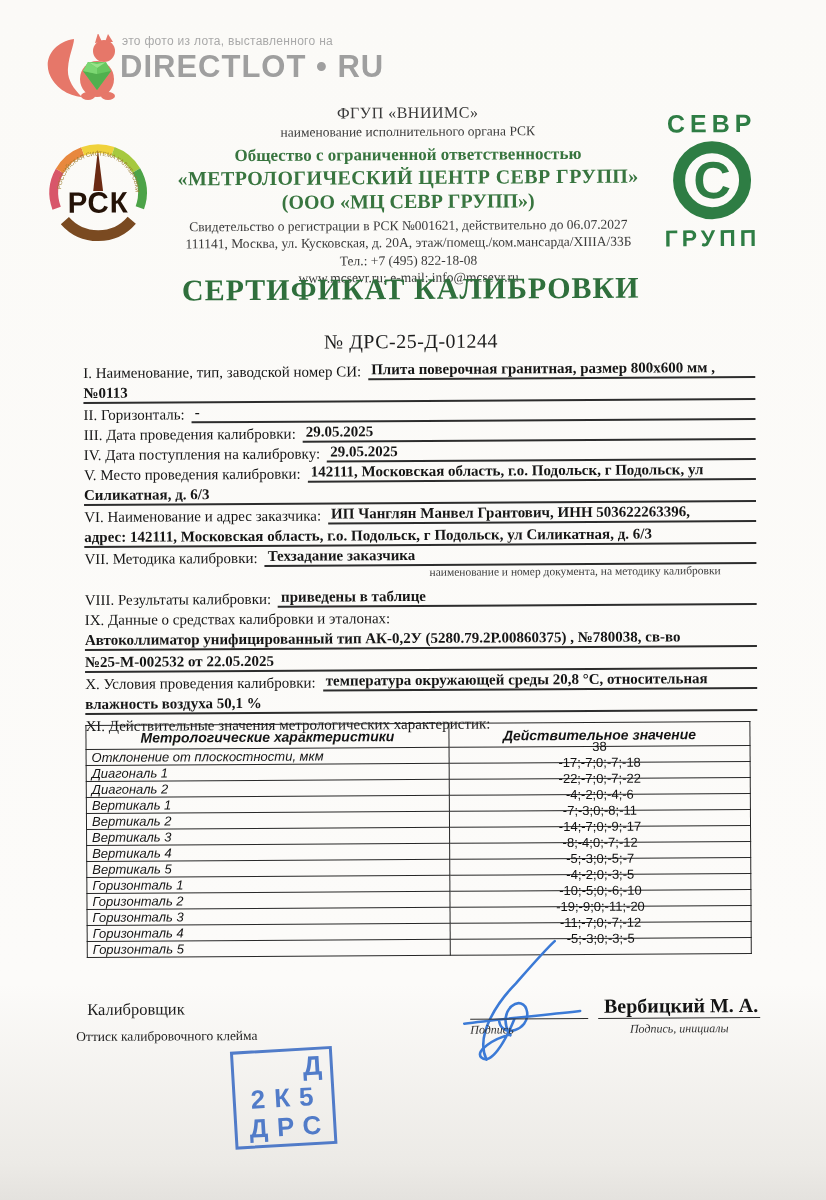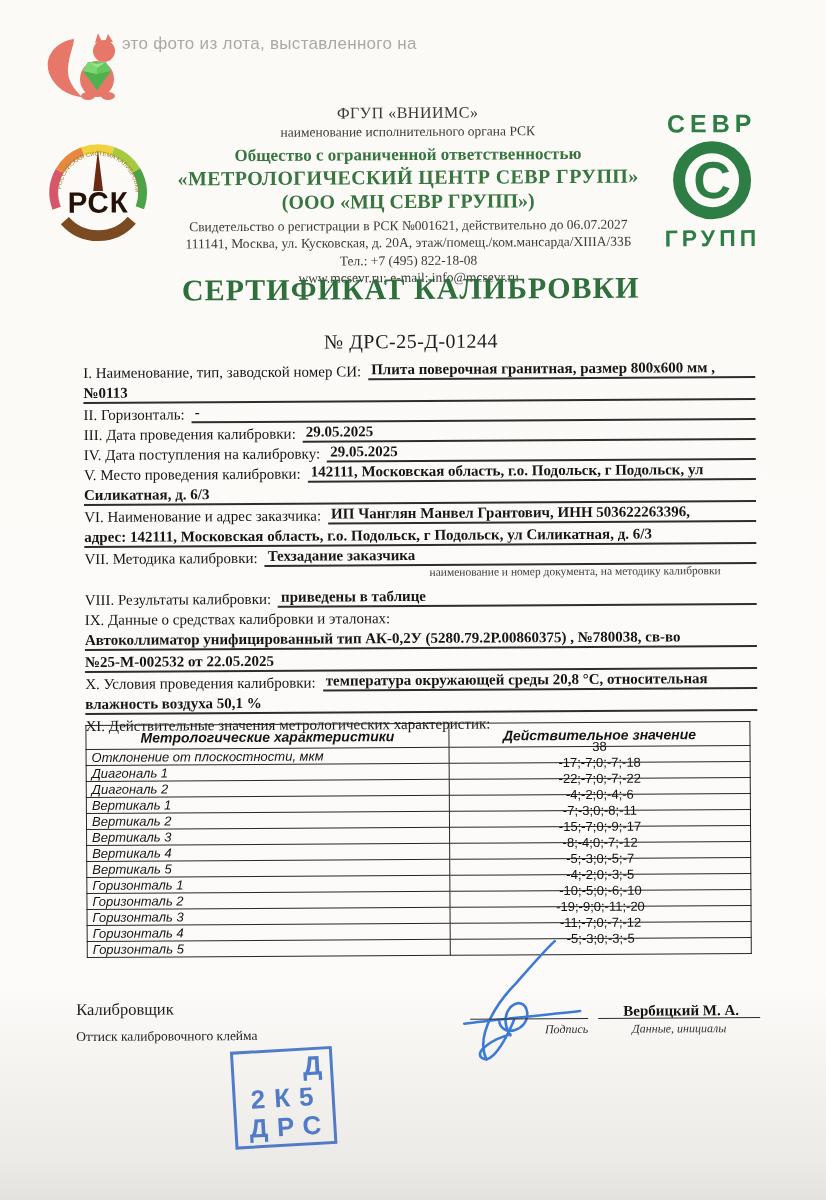--- a/index.html
+++ b/index.html
@@ -13,21 +13,21 @@
   .page{
     position:relative;width:826px;height:1200px;
     background:linear-gradient(180deg,#fbfaf7 0%,#fcfbf9 82%,#eceae6 97%,#e4e2de 100%);
     overflow:hidden;
   }
   .sheet{position:absolute;inset:0;transform:rotate(-0.35deg);transform-origin:50% 55%;}
 
   
   .wm-squirrel{position:absolute;left:40px;top:34px;width:112px;height:68px;opacity:.9;}
   .wm-line1{position:absolute;left:122px;top:34px;font-family:"Liberation Sans",sans-serif;
-    font-size:17px;color:#a9a9a9;letter-spacing:.3px;}
+    font-size:12px;color:#a9a9a9;letter-spacing:.3px;}
   .wm-brand{position:absolute;left:120px;top:49px;font-family:"Liberation Sans",sans-serif;
     font-size:31px;font-weight:bold;color:#9f9f9f;letter-spacing:1px;}
 
   
   .hdr{position:absolute;left:128px;top:104px;width:566px;text-align:center;color:#3a3a3a;}
   .hdr .t1{font-size:16px;letter-spacing:.5px;}
   .hdr .t2{font-size:13.5px;margin-top:2px;}
   .green{color:#38753f;}
   .hdr .c1{font-size:17px;font-weight:bold;margin-top:5px;}
   .hdr .c2{font-size:20px;font-weight:bold;margin-top:1px;letter-spacing:.4px;}
@@ -59,27 +59,27 @@
   .cal-table{position:absolute;left:85px;top:723px;border-collapse:collapse;
     font-family:"Liberation Sans",sans-serif;color:#141414;}
   .cal-table th,.cal-table td{border:1.6px solid #272727;padding:0 5px;overflow:visible;}
   .cal-table th{height:23px;font-size:14px;font-style:italic;text-align:center;}
   .cal-table td{height:14px;font-size:13px;}
   td.tname{font-style:italic;width:352px;}
   td.tval{width:290px;text-align:center;font-style:normal;}
   td.tval span{position:relative;top:-8px;display:inline-block;}
 
   
-  .sig-calibrator{position:absolute;left:74px;top:998px;font-size:16.5px;color:#1d1d1d;}
+  .sig-calibrator{position:absolute;left:85px;top:998px;font-size:16.5px;color:#1d1d1d;}
   .sig-stamp-label{position:absolute;left:74px;top:1027px;font-size:13.5px;color:#1d1d1d;}
   .sig-line{position:absolute;left:468px;top:1019px;width:118px;border-bottom:1.6px solid #2d2d2d;}
-  .sig-caption{position:absolute;left:468px;top:1023px;width:118px;text-align:right;
+  .sig-caption{position:absolute;left:468px;top:1023px;width:118px;text-align:left;
     font-size:12px;font-style:italic;color:#333;}
   .sig-name{position:absolute;left:600px;top:996px;width:158px;text-align:center;
-    font-size:15px;font-weight:bold;color:#141414;margin-top:8px;}
+    font-size:20px;font-weight:bold;color:#141414;}
   .sig-name-line{position:absolute;left:596px;top:1019px;width:162px;border-bottom:1.6px solid #2d2d2d;}
   .sig-name-caption{position:absolute;left:596px;top:1023px;width:162px;text-align:center;
     font-size:12px;font-style:italic;color:#333;}
   .sig-scrawl{position:absolute;left:450px;top:938px;width:150px;height:135px;}
 
   
   .stamp{position:absolute;left:230px;top:1048px;width:102px;height:98px;
     border:3px solid #4472c6;transform:rotate(-3deg);color:#4472c6;
     font-family:"Liberation Sans",sans-serif;font-weight:bold;opacity:.92;
     display:flex;flex-direction:column;justify-content:space-between;
@@ -100,20 +100,21 @@
     <polygon points="55,9 58,-1 62,8" fill="#e4695a"></polygon>
     <polygon points="68,0 73,8 65,8" fill="#e4695a"></polygon>
     <ellipse cx="48" cy="62" rx="7" ry="4" fill="#e4695a"></ellipse>
     <ellipse cx="68" cy="62" rx="7" ry="4" fill="#e4695a"></ellipse>
     <polygon points="48,28 66,28 71,37 57,56 43,37" fill="#57c24f"></polygon>
     <polygon points="48,28 57,34 66,28 57,30" fill="#8fe07f"></polygon>
     <polygon points="43,37 57,40 71,37 57,56" fill="#3fa83c"></polygon>
     <polygon points="48,28 43,37 57,40 57,34" fill="#6fd465"></polygon>
   </svg>
   <div class="wm-line1">это фото из лота, выставленного на</div>
+  <div class="wm-brand">DIRECTLOT • RU</div>
 
   <div class="sheet">
 
     <svg class="logo-rsk" viewBox="0 0 120 120">
       <defs>
         <path id="rskring" d="M 22 60 A 38 38 0 1 1 98 60"></path>
       </defs>
       <path d="M 17.7 75.4 A 45 45 0 0 1 21 37.5" fill="none" stroke="#d8566a" stroke-width="9"></path>
       <path d="M 21 37.5 A 45 45 0 0 1 44.6 17.7" fill="none" stroke="#e8883e" stroke-width="9"></path>
       <path d="M 44.6 17.7 A 45 45 0 0 1 75.4 17.7" fill="none" stroke="#f0d23c" stroke-width="9"></path>
@@ -231,21 +232,21 @@
         <tr>
             <td class="tname">Вертикаль 1</td>
             <td class="tval"><span>-4;-2;0;-4;-6</span></td>
           </tr>
         <tr>
             <td class="tname">Вертикаль 2</td>
             <td class="tval"><span>-7;-3;0;-8;-11</span></td>
           </tr>
         <tr>
             <td class="tname">Вертикаль 3</td>
-            <td class="tval"><span>-15;-7;0;-9;-17</span></td>
+            <td class="tval"><span>-14;-7;0;-9;-17</span></td>
           </tr>
         <tr>
             <td class="tname">Вертикаль 4</td>
             <td class="tval"><span>-8;-4;0;-7;-12</span></td>
           </tr>
         <tr>
             <td class="tname">Вертикаль 5</td>
             <td class="tval"><span>-5;-3;0;-5;-7</span></td>
           </tr>
         <tr>
@@ -280,21 +281,21 @@
         <path d="M 58 98 C 42 72, 72 54, 75 75 C 77 93, 50 101, 47 84"></path>
         <path d="M 12 86 C 45 82, 90 78, 128 74"></path>
         <path d="M 62 82 C 52 106, 38 128, 29 120 C 22 113, 42 101, 58 97"></path>
       </g>
     </svg>
 
     <div class="sig-line"></div>
     <div class="sig-caption">Подпись</div>
     <div class="sig-name">Вербицкий М. А.</div>
     <div class="sig-name-line"></div>
-    <div class="sig-name-caption">Данные, инициалы</div>
+    <div class="sig-name-caption">Подпись, инициалы</div>
 
     <div class="stamp">
       <div class="r1">Д</div>
       <div class="r2">2К5</div>
       <div class="r3">ДРС</div>
     </div>
 
   </div>
 </div>
 

